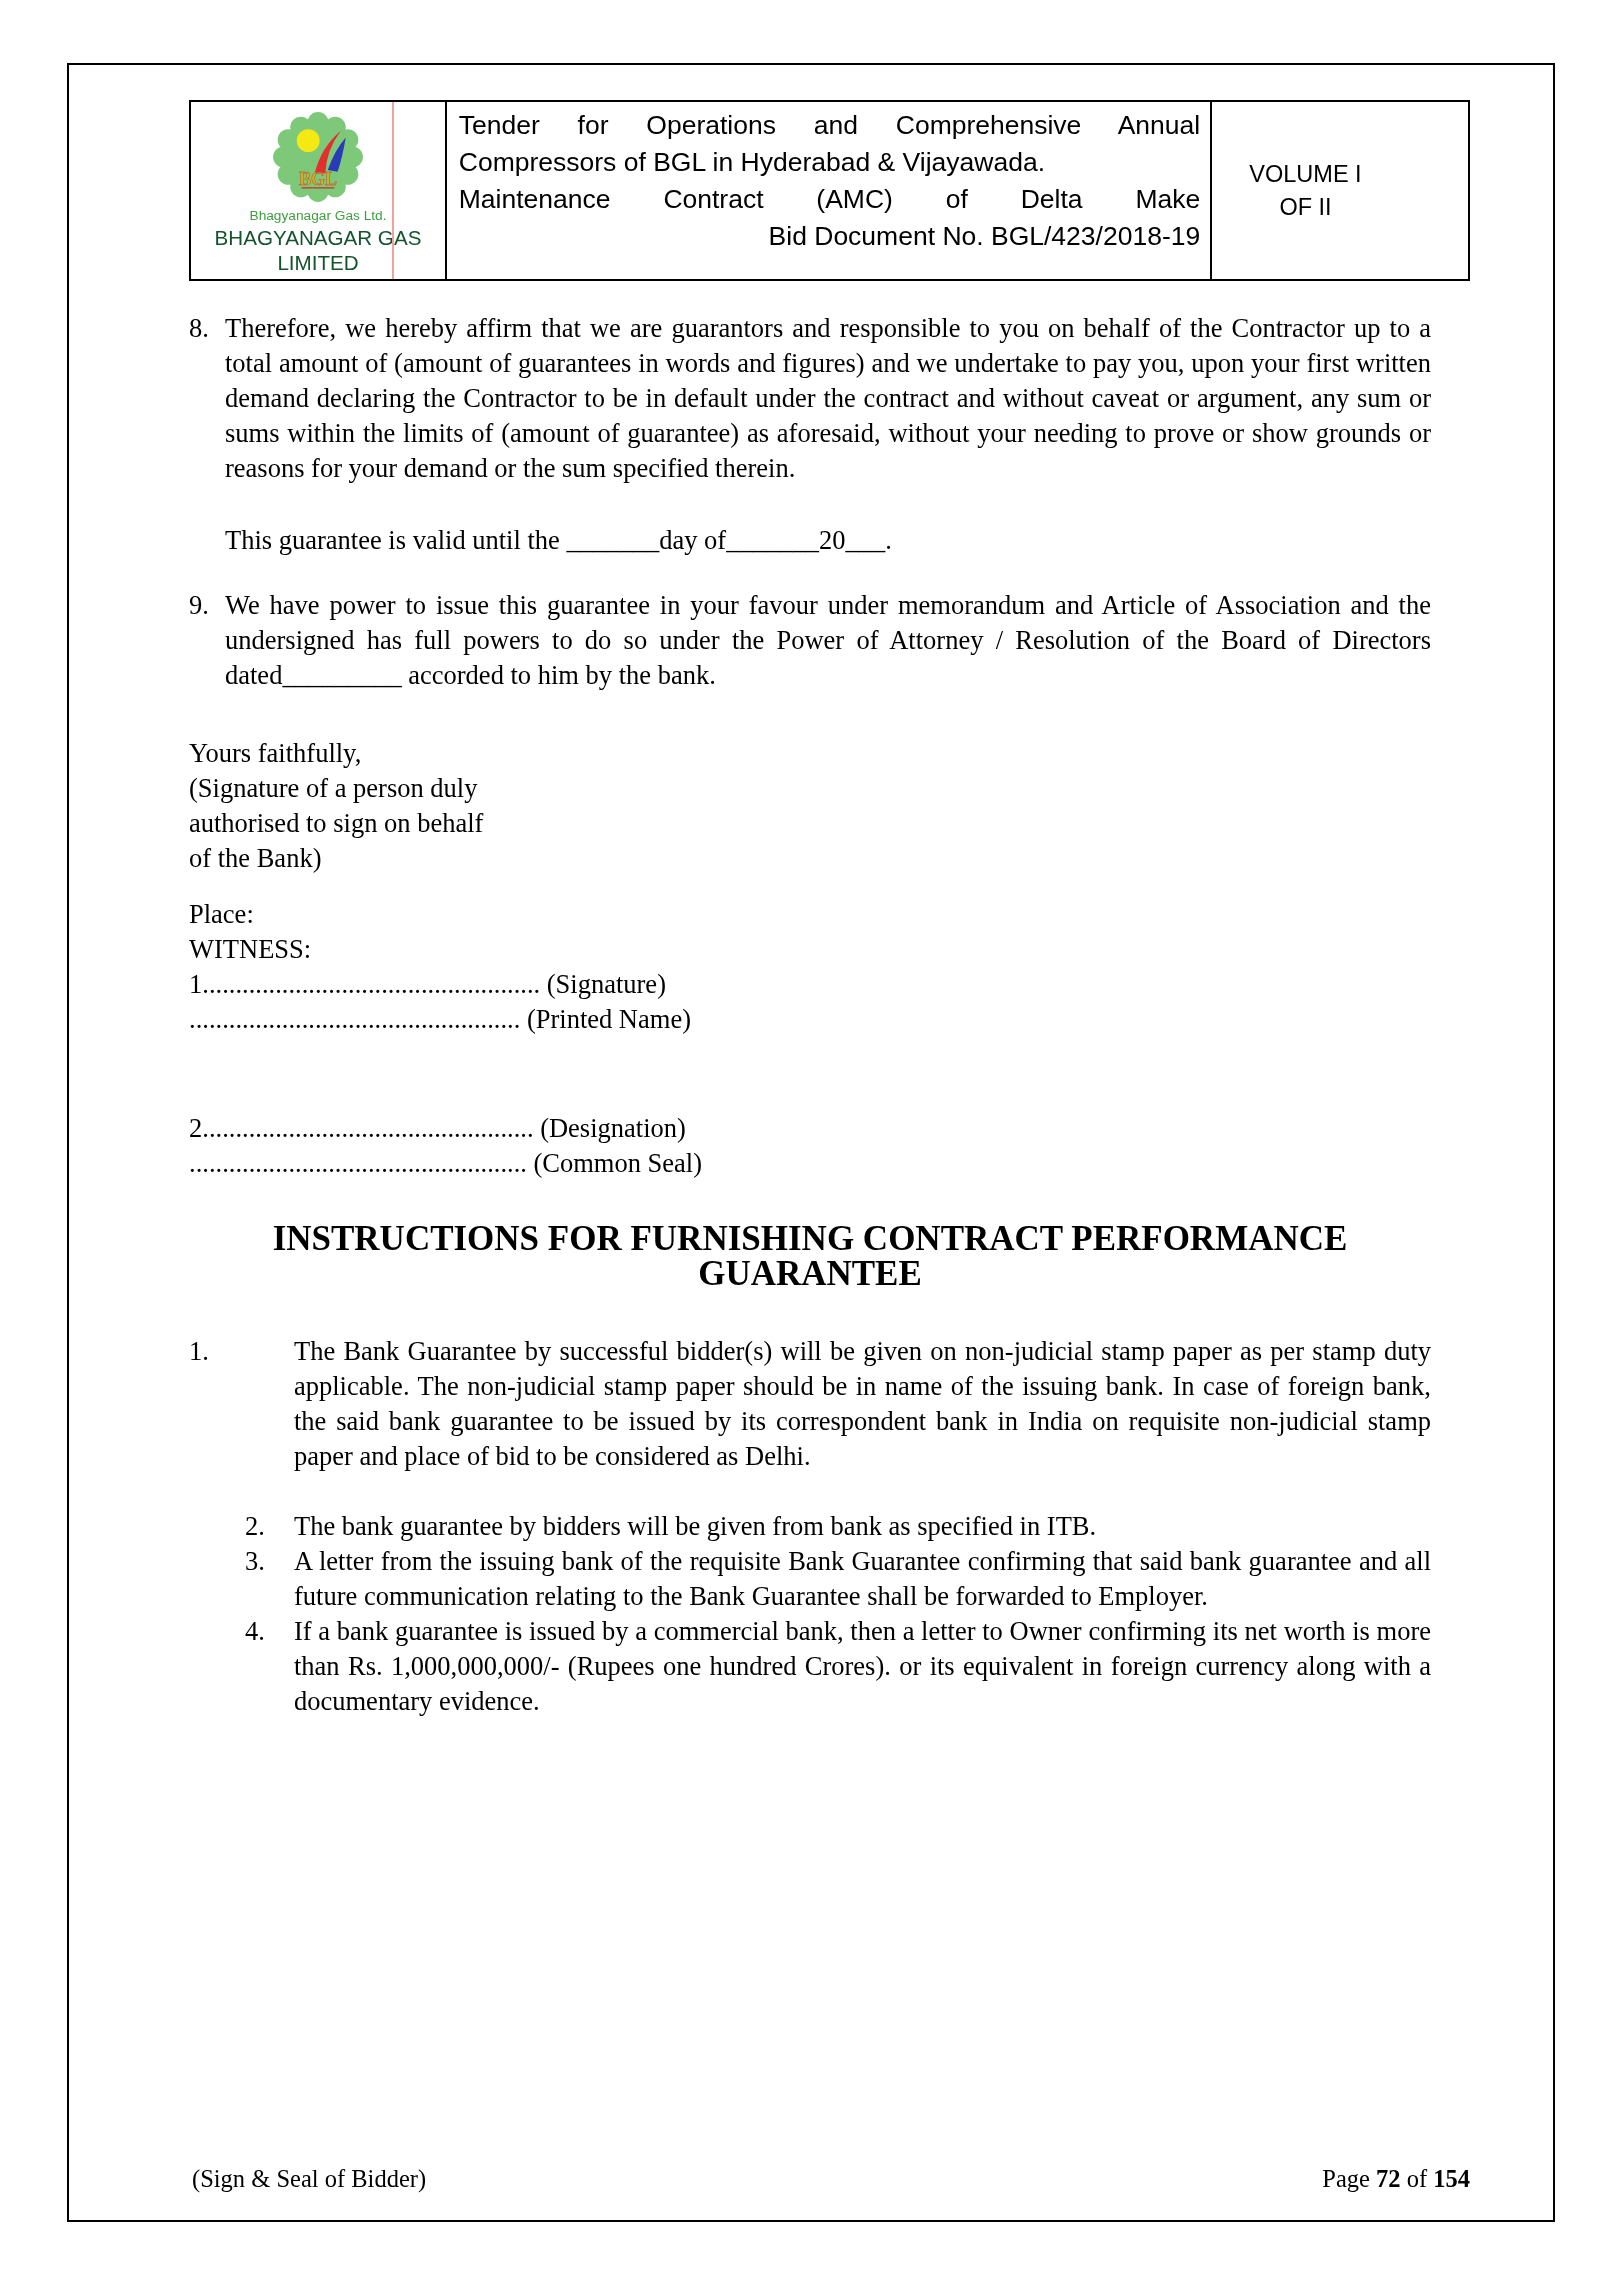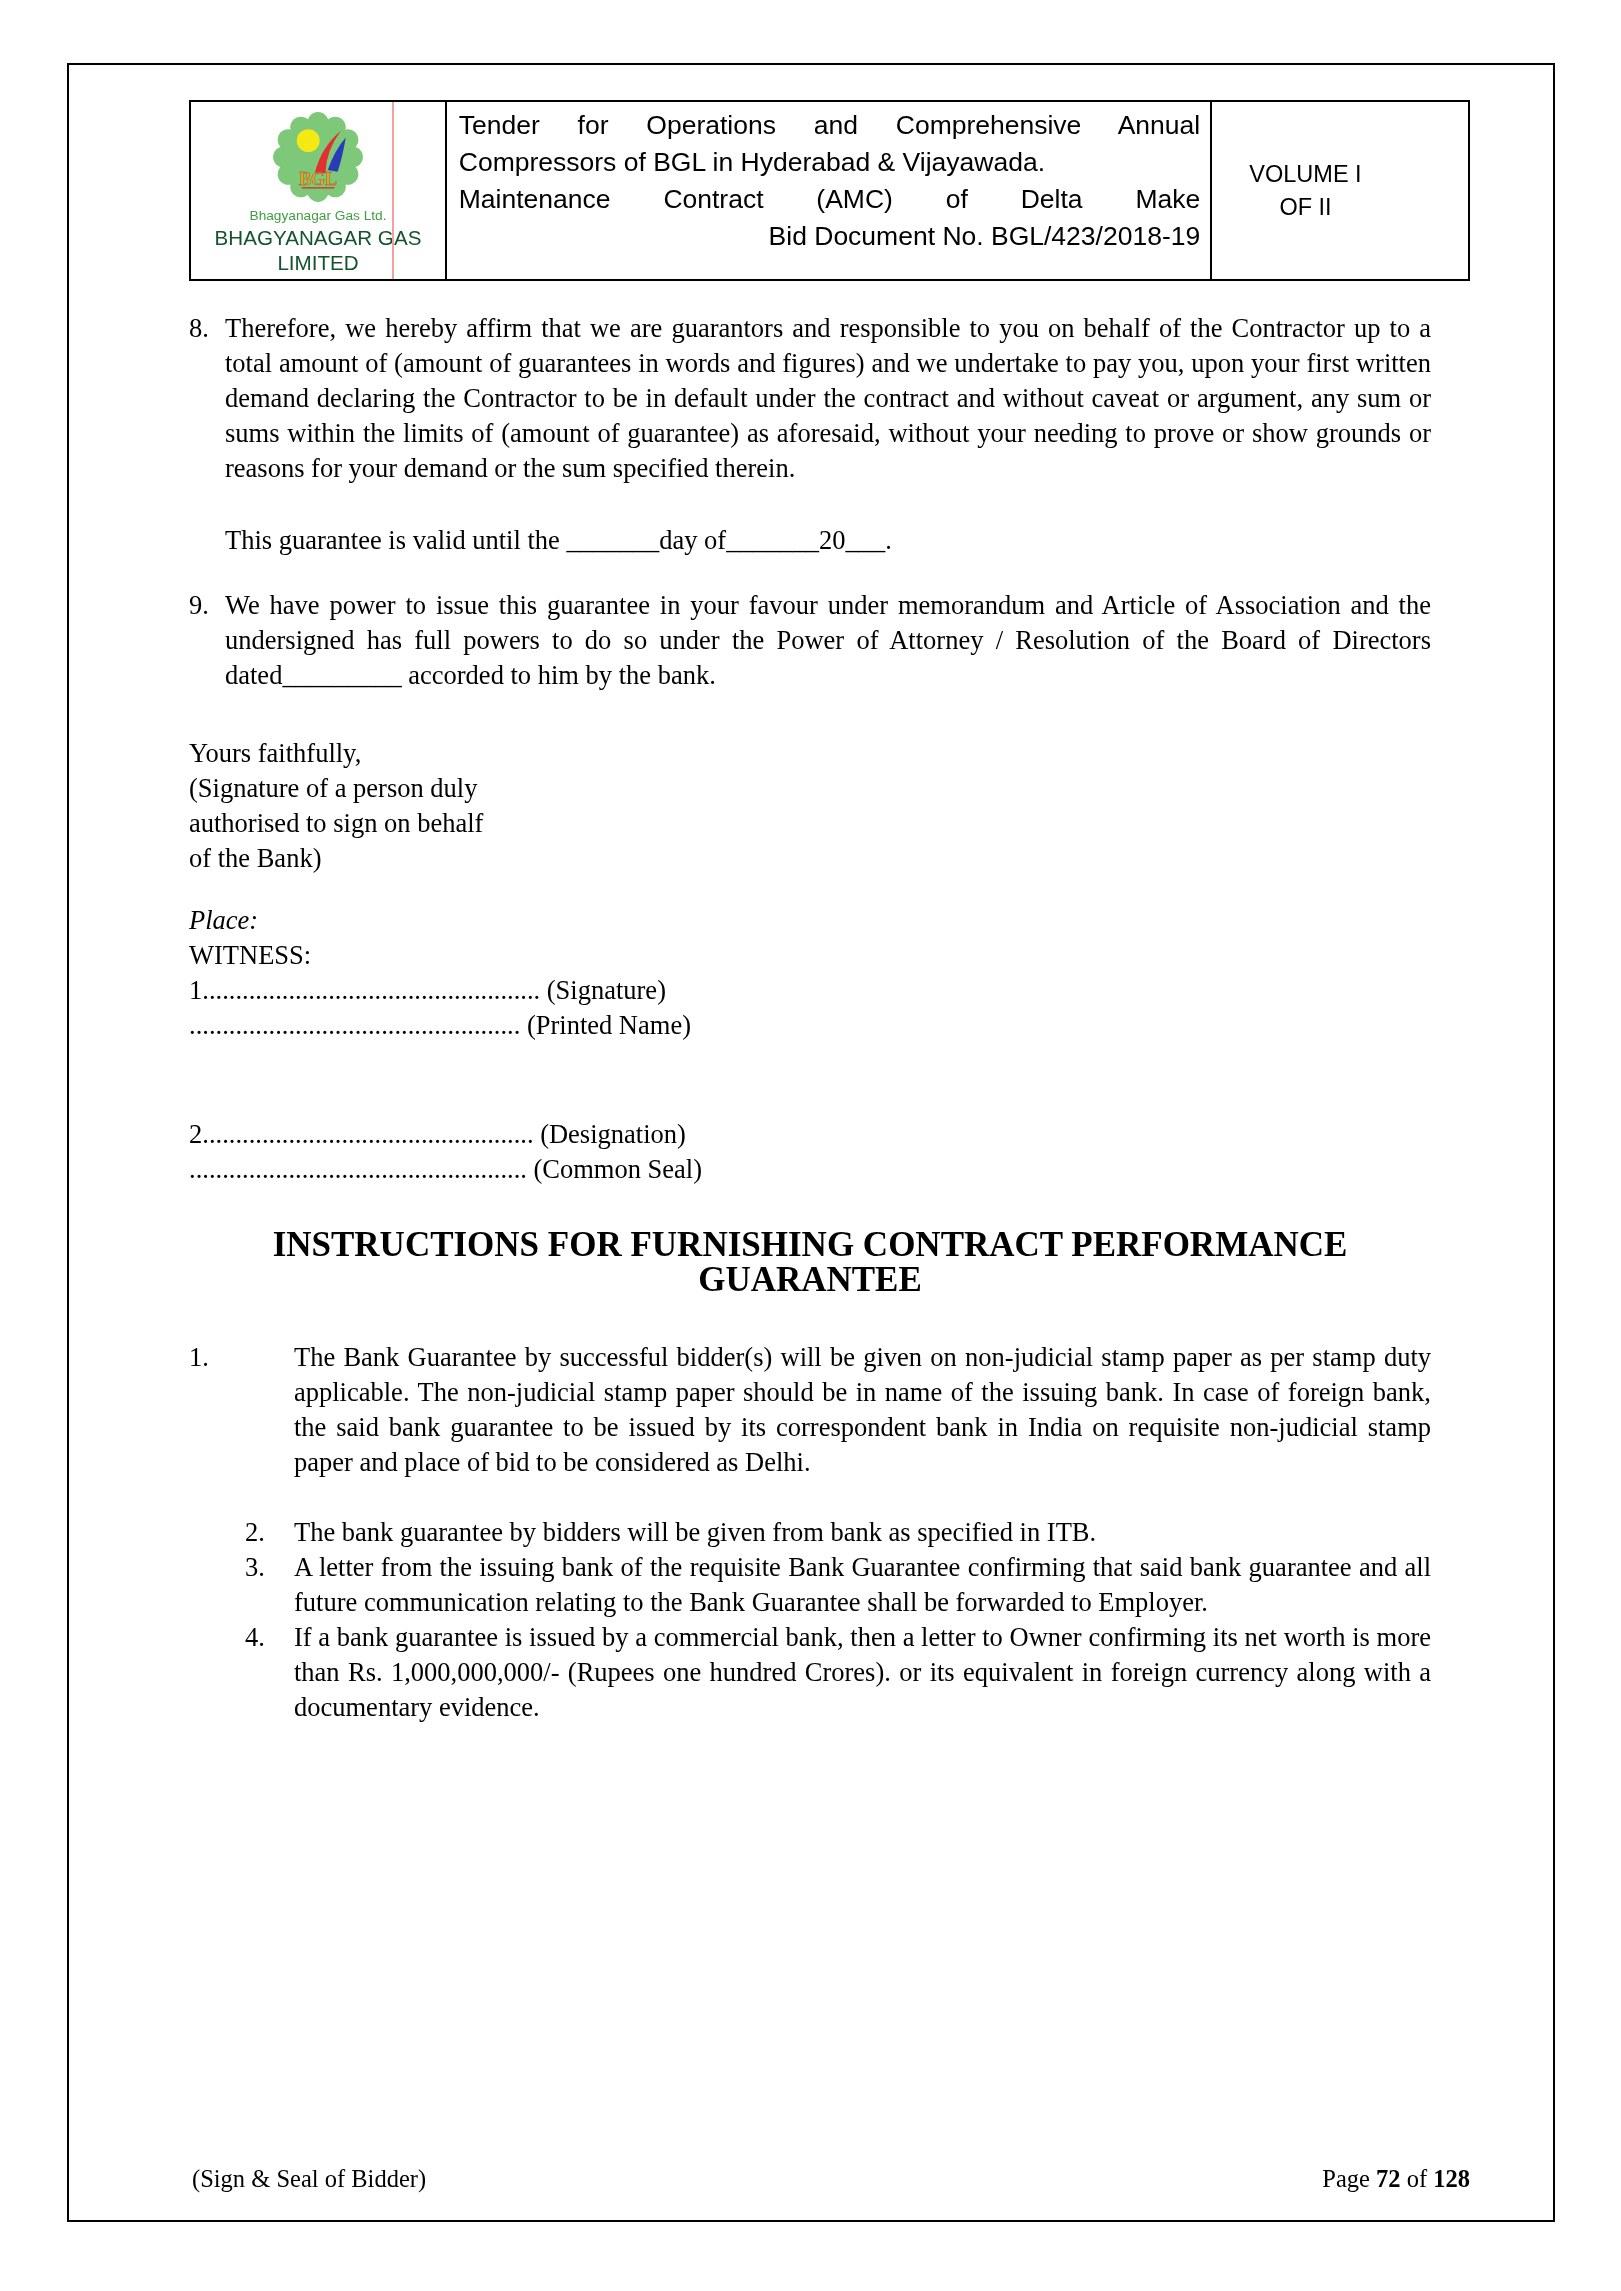--- a/index.html
+++ b/index.html
@@ -92,21 +92,21 @@
   .clause .num{position:absolute;left:0;top:0;}
   .validity{
     padding-left:36px;
     margin-top:37px;
   }
   .signoff{
     margin-top:43px;
     white-space:pre-line;
   }
   .plain-line{margin-top:0;}
-  .place{margin-top:27px;font-style:italic;}
+  .place{margin-top:21px;}
   .witness-gap{margin-top:74px;}
   .instructions-heading{
     margin-top:40px;
     text-align:center;
     font-weight:bold;
     font-size:35px;
   }
   .instr{
     position:relative;
     padding-left:105px;
@@ -221,17 +221,17 @@
         <div class="instr sub">
           <span class="inum">4.</span>
           <span>If a bank guarantee is issued by a commercial bank, then a letter to Owner confirming its net worth is more than Rs. 1,000,000,000/- (Rupees one hundred Crores). or its equivalent in foreign currency along with a documentary evidence.</span>
         </div>
 
       </div>
     </div>
 
     <div class="footer">
       <span>(Sign &amp; Seal of Bidder)</span>
-      <span><span>Page</span>&nbsp;<b>72</b>&nbsp;<span>of</span>&nbsp;<b>128</b></span>
+      <span><span>Page</span>&nbsp;<b>72</b>&nbsp;<span>of</span>&nbsp;<b>154</b></span>
     </div>
   </div>
 </div>
 
 
 </body></html>

